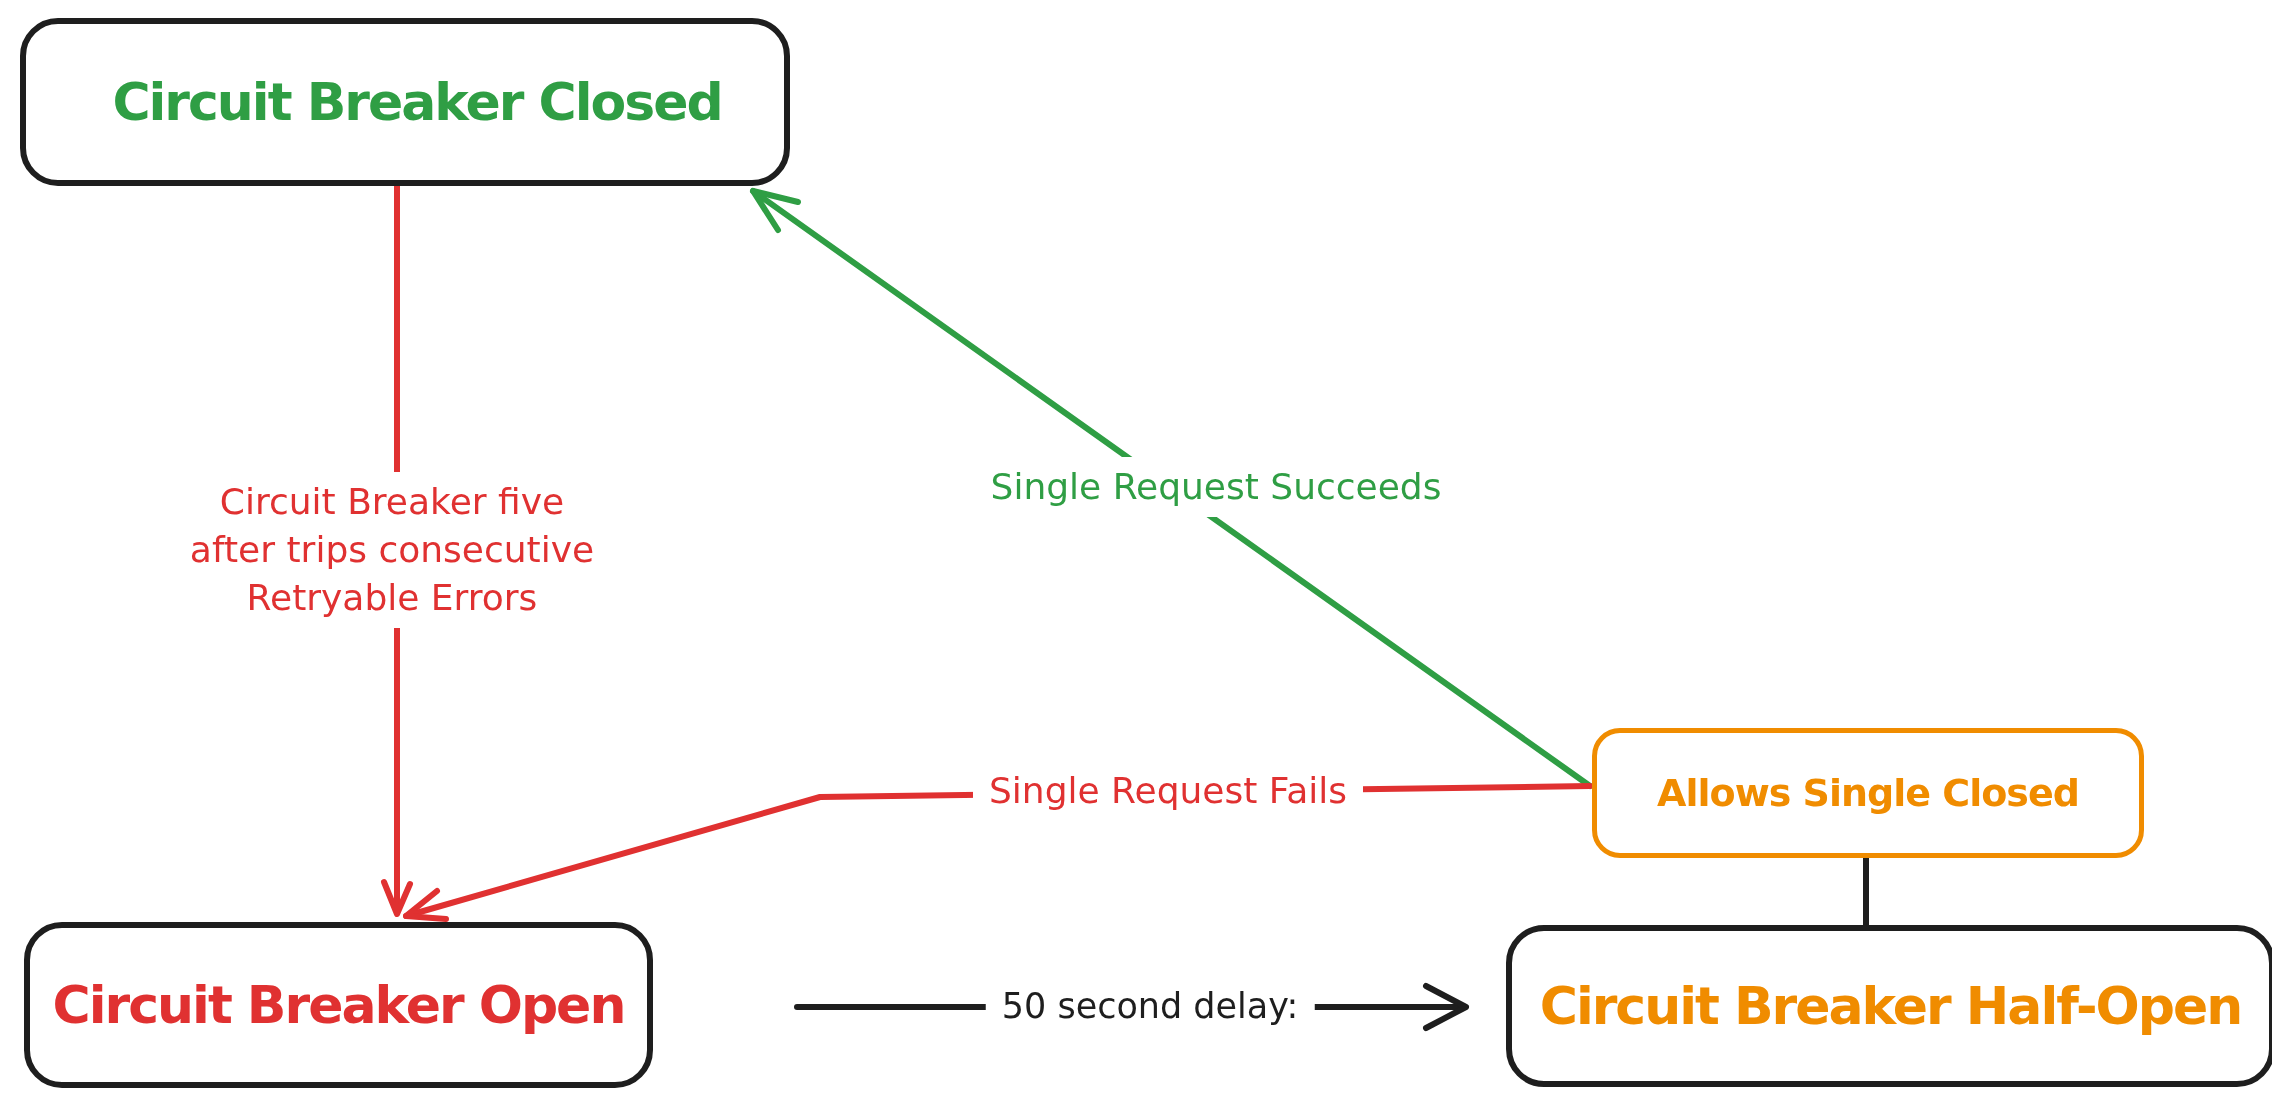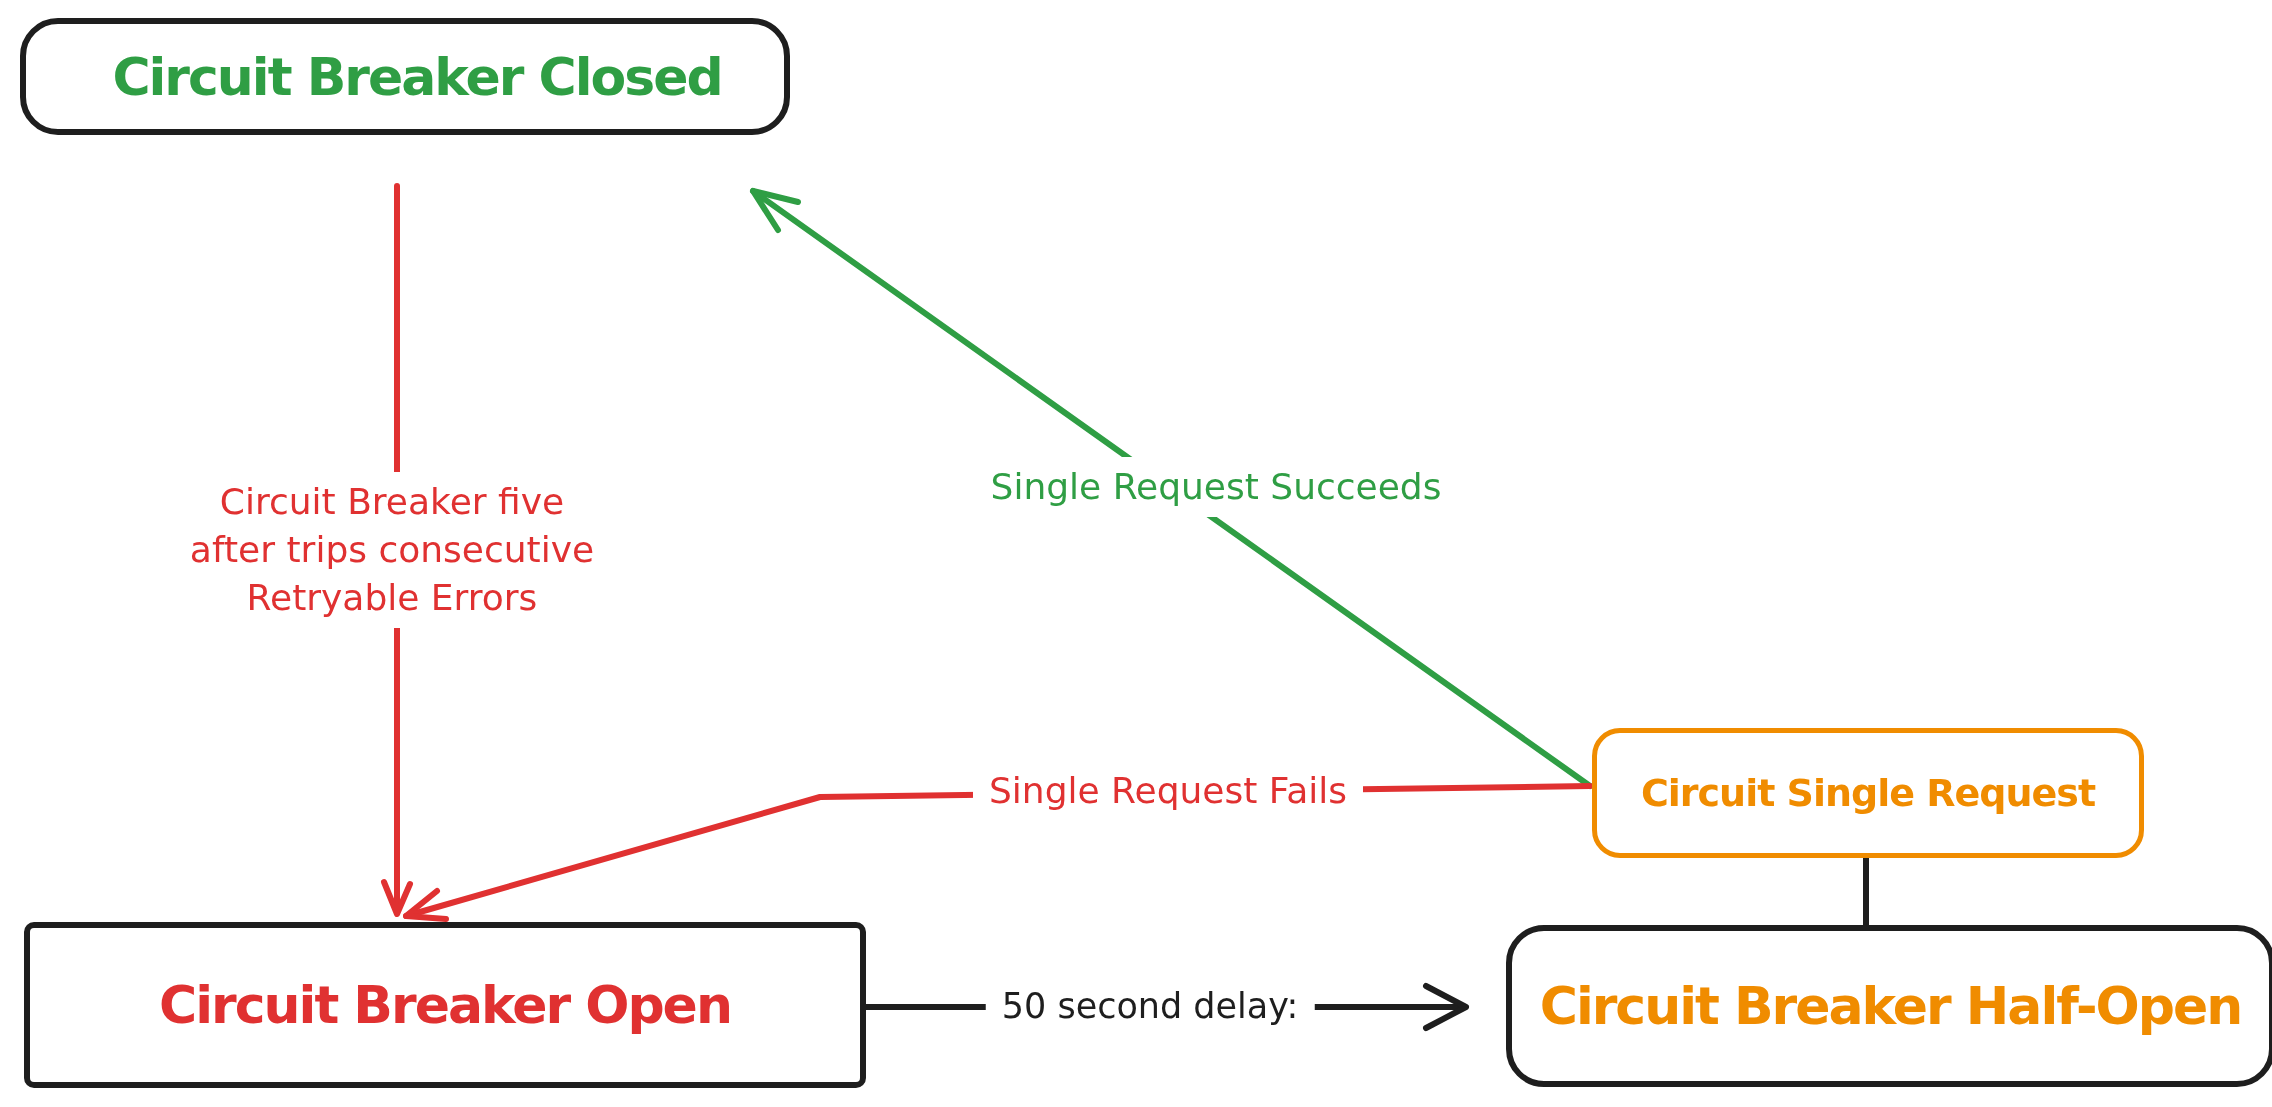--- a/index.html
+++ b/index.html
@@ -69,29 +69,29 @@
   </div>
 
   <div class="edge-label red-text" style="left:1168px;top:791px;">
     <div>Single Request Fails</div>
   </div>
 
   <div class="edge-label delay black-text" style="left:1150px;top:1006px;">
     <div>50 second delay:</div>
   </div>
 
-  <div class="node black-border" style="left:20px;top:18px;width:770px;height:117px;padding-left:24px;">
+  <div class="node black-border" style="left:20px;top:18px;width:770px;height:168px;padding-left:24px;">
     <span class="node-title green-text">Circuit Breaker Closed</span>
   </div>
 
-  <div class="node black-border" style="left:24px;top:922px;width:842px;height:166px;border-radius:10px;">
+  <div class="node black-border" style="left:24px;top:922px;width:629px;height:166px;">
     <span class="node-title red-text">Circuit Breaker Open</span>
   </div>
 
   <div class="node black-border" style="left:1478px;top:925px;width:769px;height:162px;margin-left:28px;">
     <span class="node-title orange-text">Circuit Breaker Half-Open</span>
   </div>
 
   <div class="node orange-border" style="left:1592px;top:728px;width:552px;height:130px;">
-    <span class="allows-title orange-text">Circuit Single Request</span>
+    <span class="allows-title orange-text">Allows Single Closed</span>
   </div>
 
 </div>
 
 </body></html>

